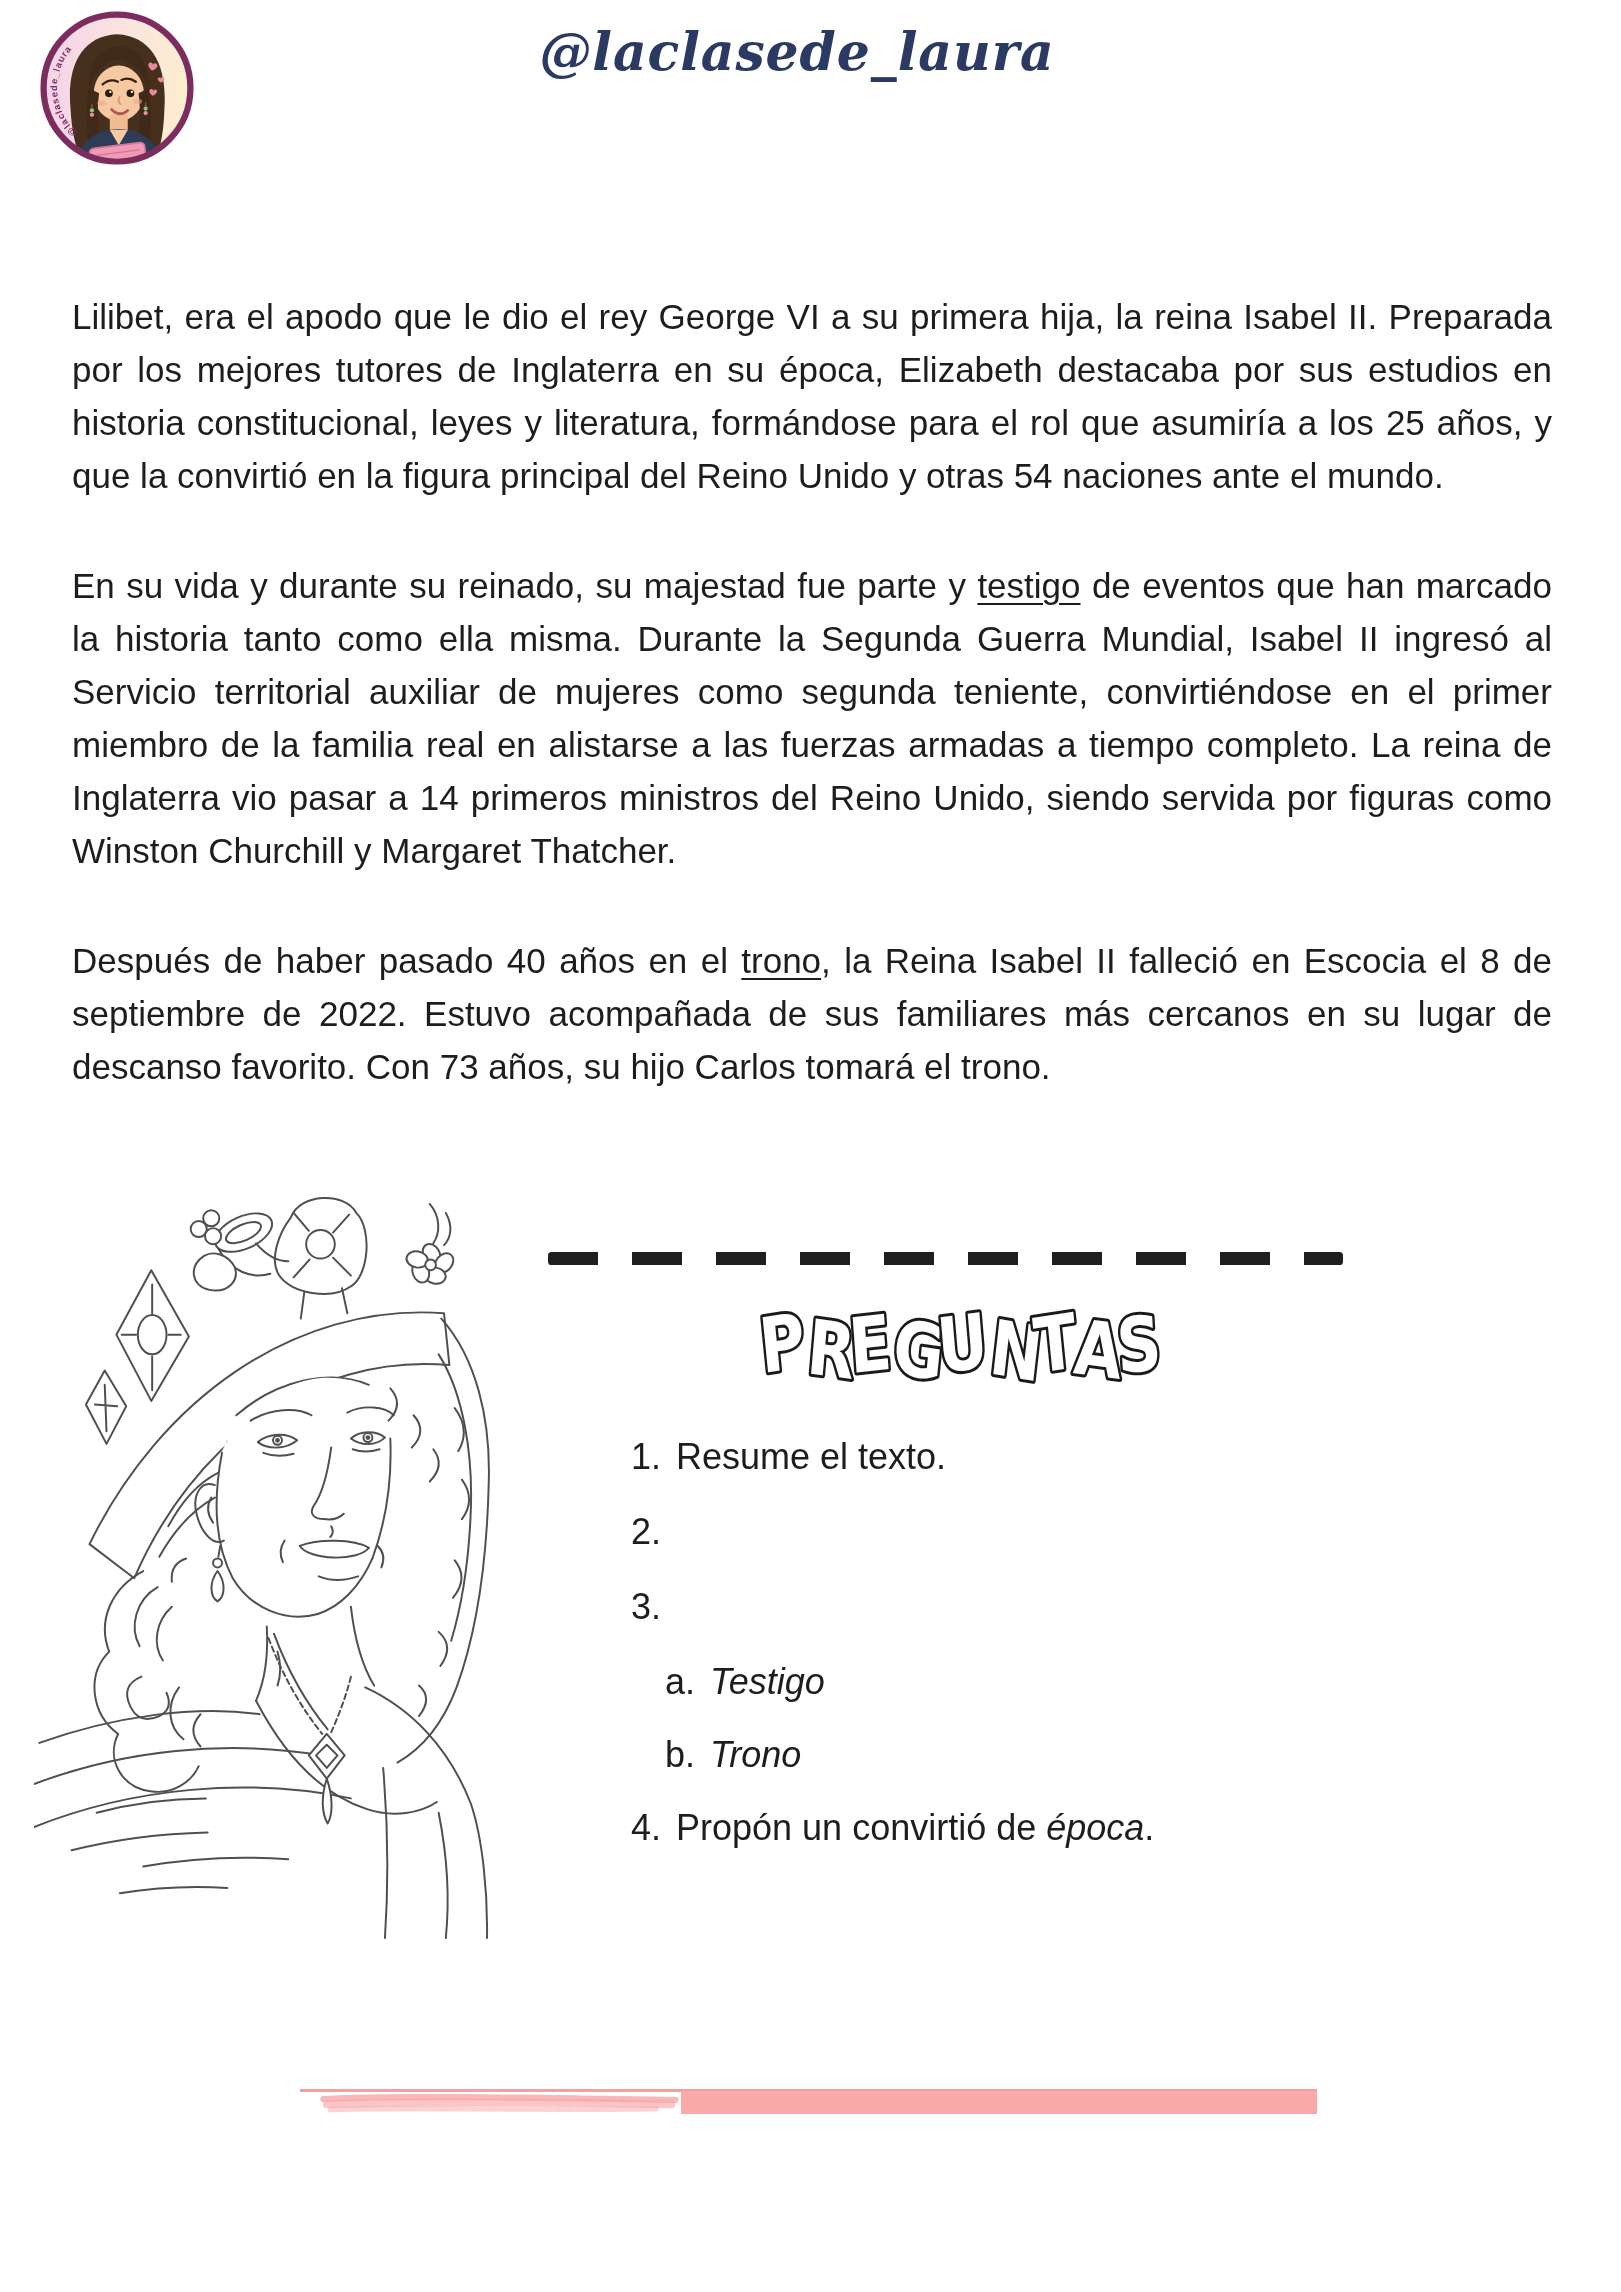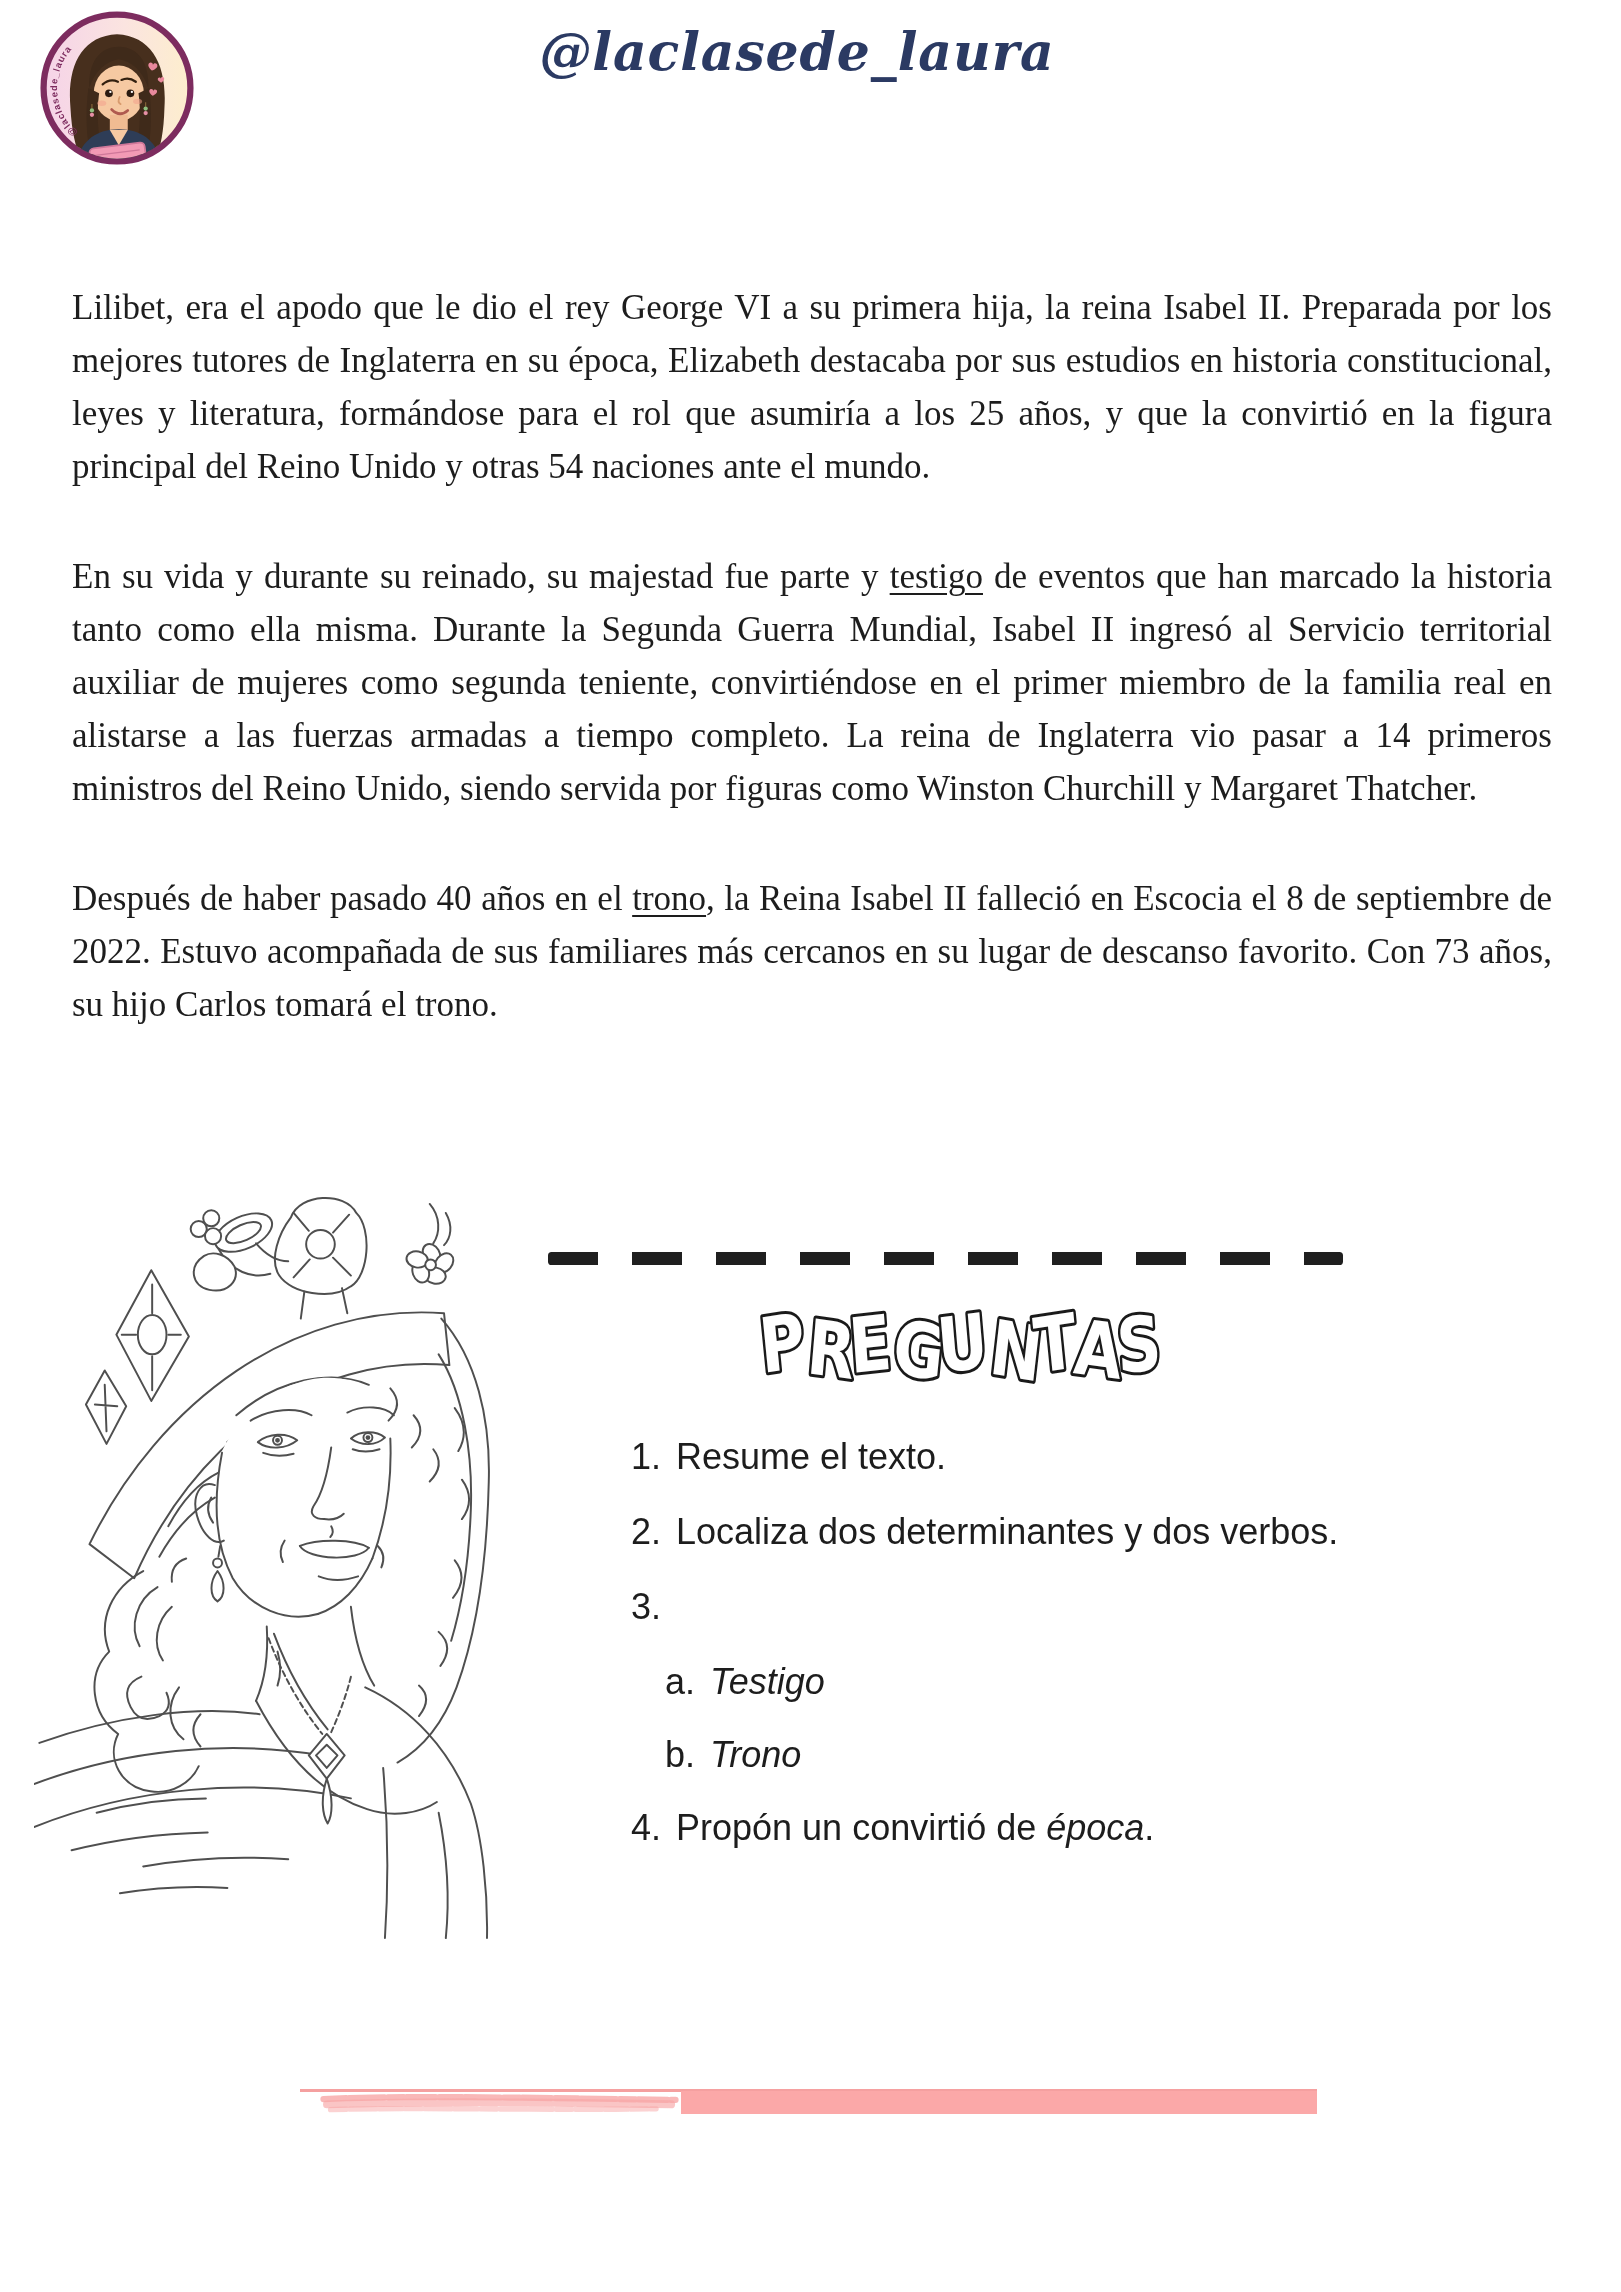--- a/index.html
+++ b/index.html
@@ -8,21 +8,21 @@
     font-family:"Liberation Sans",sans-serif;color:#1d1d1d;overflow:hidden;
   }
   
   #avatar{position:absolute;left:40px;top:10.7px;width:154px;height:154px;}
   #handle{
     position:absolute;left:0;top:16px;width:1594px;text-align:center;
     font-family:"DejaVu Serif",serif;font-style:italic;font-weight:bold;
     font-size:52px;line-height:72px;color:#2b3a63;letter-spacing:0.9px;
   }
   
-  #article{position:absolute;left:72px;top:281px;width:1480px;font-family:Liberation Serif, serif;}
+  #article{position:absolute;left:72px;top:290px;width:1480px;}
   #article p{margin:0 0 57px 0;font-size:35px;line-height:53px;text-align:justify;}
   #article .u{text-decoration:underline;text-decoration-thickness:2.2px;text-underline-offset:5.4px;}
   
   #queen{position:absolute;left:34px;top:1184px;width:470px;height:757px;}
   
   #divider{
     position:absolute;left:548px;top:1252px;width:795px;height:12.5px;
     background:repeating-linear-gradient(90deg,#1f1f1f 0 50px,transparent 50px 84px);
     border-radius:3.6px;
   }
@@ -222,21 +222,20 @@
     <text x="300" y="88" text-anchor="middle" rotate="-7 6 -5 7 -6 8 -7 6 -4">PREGUNTAS</text>
   </svg>
 
   <div id="questions">
     <div class="q-row">
       <span class="q-num">1.</span>
       <span class="q-text">Resume el texto.</span>
     </div>
     <div class="q-row">
       <span class="q-num">2.</span>
-      <span class="q-text">Localiza dos determinantes y dos verbos.</span>
     </div>
     <div class="q-row">
       <span class="q-num">3.</span>
     </div>
     <div class="q-sub">
       <span class="q-num">a.</span>
       <span class="q-text it">Testigo</span>
     </div>
     <div class="q-sub">
       <span class="q-num">b.</span>

